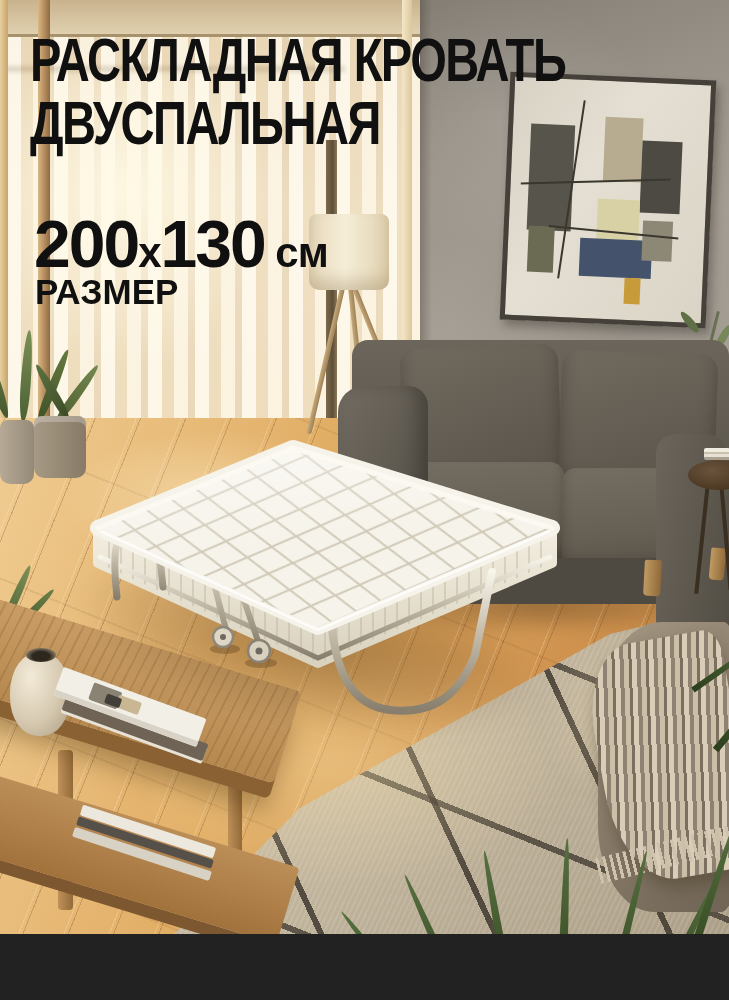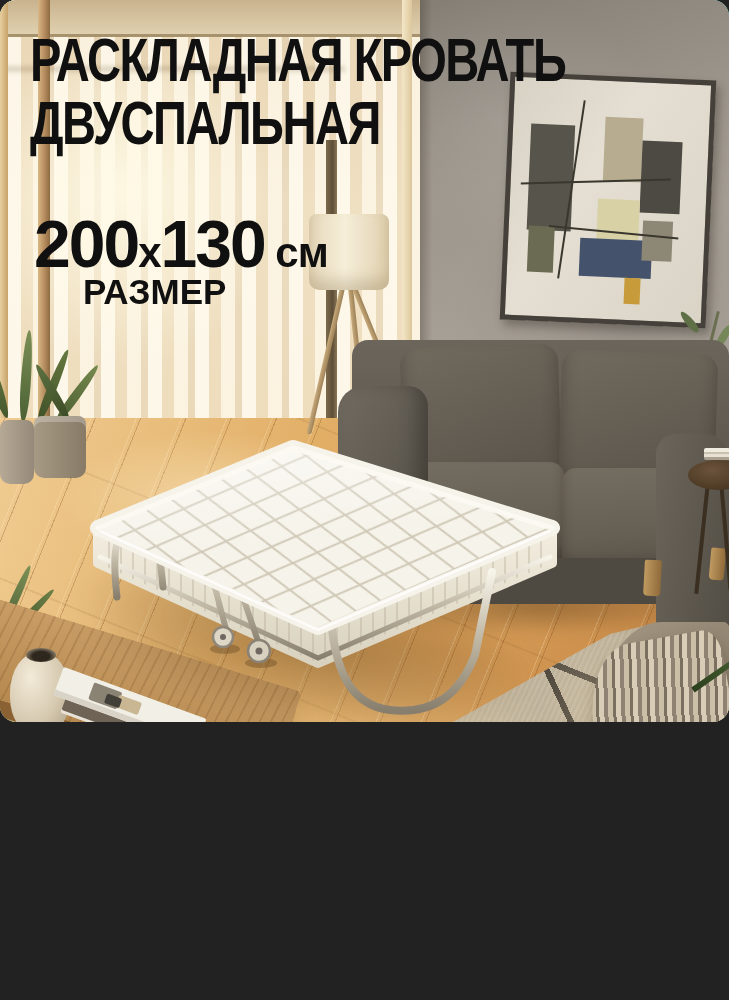--- a/index.html
+++ b/index.html
@@ -1,17 +1,17 @@
 <!DOCTYPE html>
 <html><head>
 <meta charset="utf-8">
 <style>
   html,body{margin:0;padding:0;background:#222;}
-  .stage{position:relative;width:729px;height:722px;overflow:hidden;
-         font-family:"Liberation Sans",sans-serif;background:#5eead4;border-radius:16px;}
+  .stage{position:relative;width:729px;height:934px;overflow:hidden;
+         font-family:"Liberation Sans",sans-serif;background:#5eead4;}
   .abs{position:absolute;}
 
   
   .wall{left:400px;top:0;width:329px;height:600px;
     background:linear-gradient(160deg,#837d74 0%,#9d968c 30%,#aba49a 60%,#b7b0a6 100%);}
   .wall .mottle{position:absolute;inset:0;
     background:
       radial-gradient(220px 180px at 30% 20%,rgba(255,255,255,.10),transparent 70%),
       radial-gradient(260px 220px at 70% 55%,rgba(0,0,0,.10),transparent 70%),
       radial-gradient(180px 150px at 45% 80%,rgba(255,255,255,.08),transparent 70%);}
@@ -131,21 +131,21 @@
   .blade{position:absolute;transform-origin:bottom center;border-radius:60% 60% 0 0/100% 100% 0 0;
     background:linear-gradient(180deg,#577040 0%,#3c5329 60%,#2c3f1e 100%);}
 
   
   .overlay{left:0;top:0;width:729px;height:1000px;color:#101010;pointer-events:none;}
   .title{position:absolute;left:30px;top:28px;font-size:62px;font-weight:700;line-height:63px;
     letter-spacing:-2px;transform:scaleX(0.76);transform-origin:0 0;white-space:nowrap;}
   .spec{position:absolute;left:34px;white-space:nowrap;font-weight:700;}
   .spec .big{font-size:66px;letter-spacing:-2px;}
   .spec .mid{font-size:42px;letter-spacing:-1px;}
-  .label{position:absolute;left:35px;font-size:35px;font-weight:700;letter-spacing:0;margin-left:48px;}
+  .label{position:absolute;left:35px;font-size:35px;font-weight:700;letter-spacing:0;}
 </style>
 </head>
 <body>
 
 <div class="stage">
 
   <div class="abs wall">
       <div class="mottle"></div>
     </div>
   <div class="abs wall-corner"></div>

